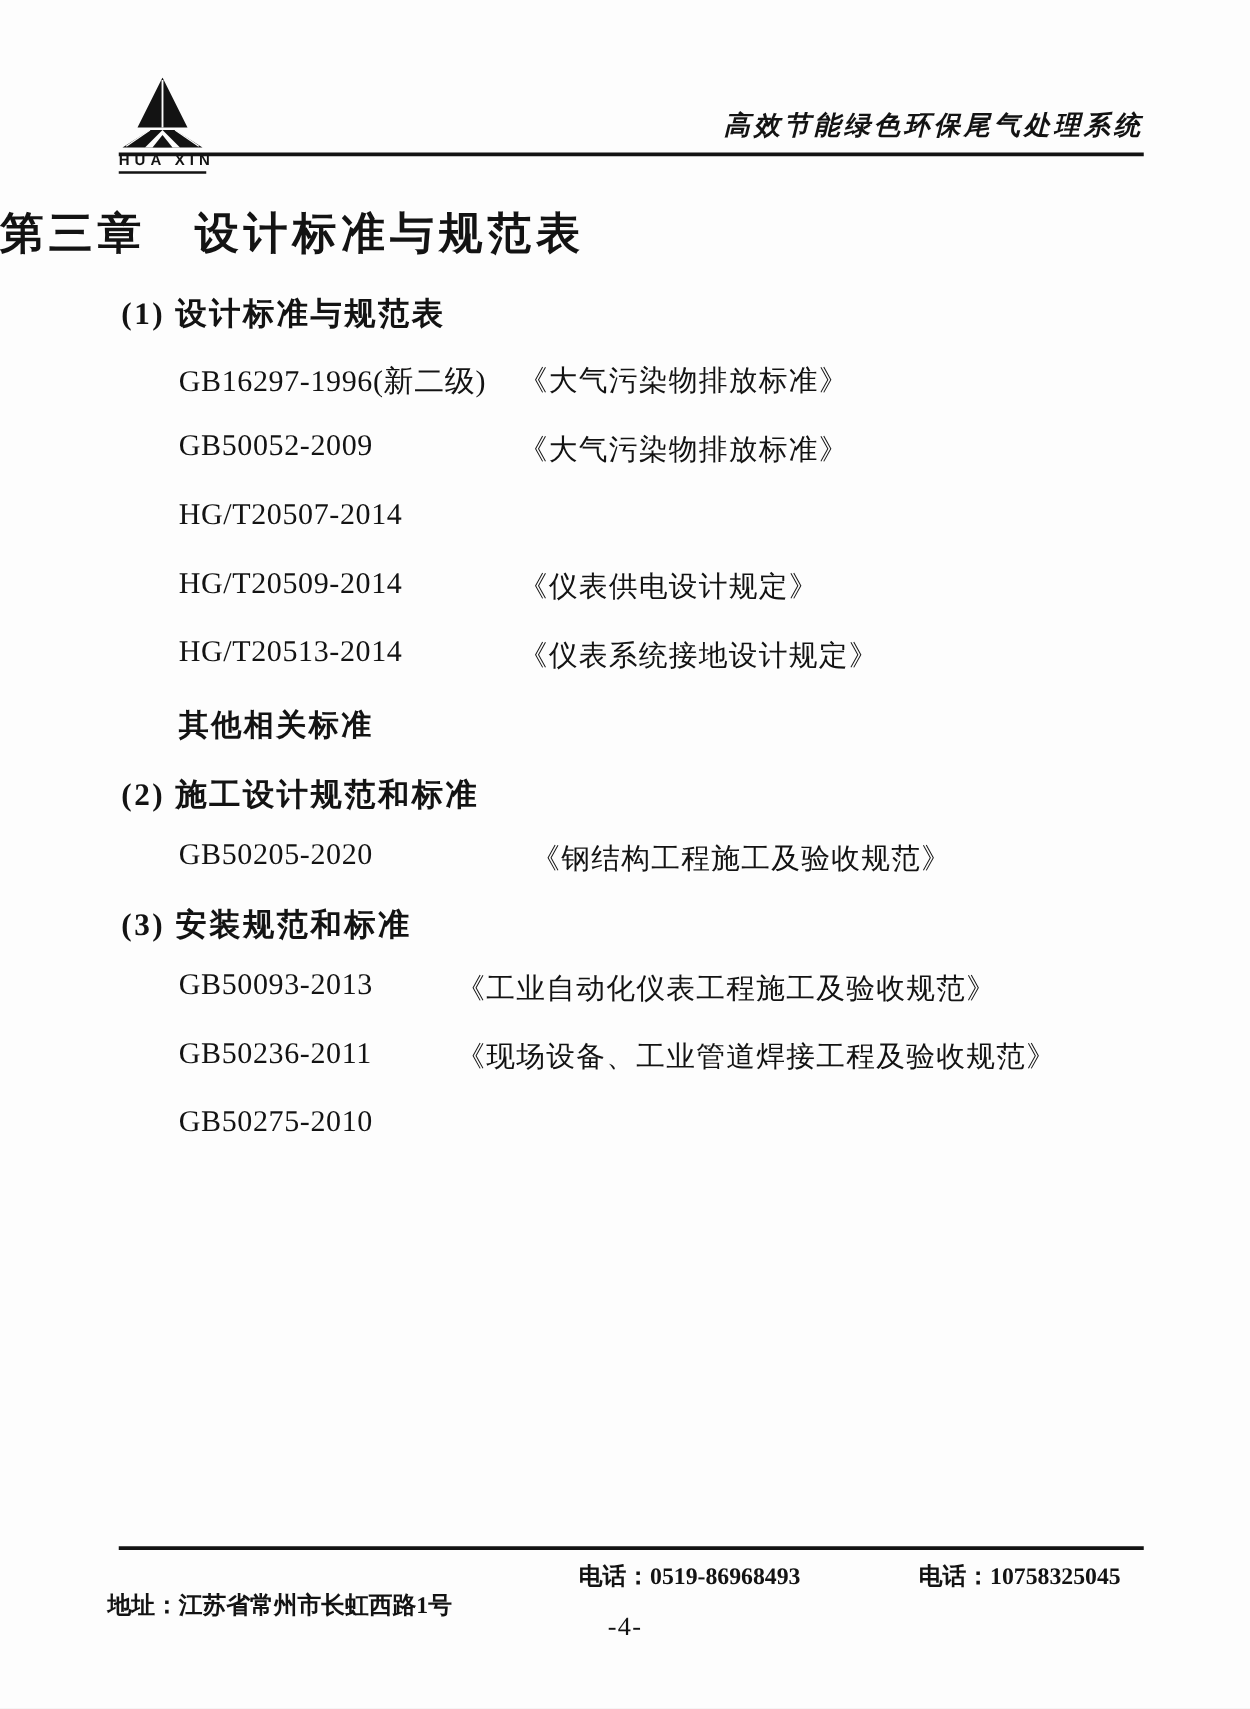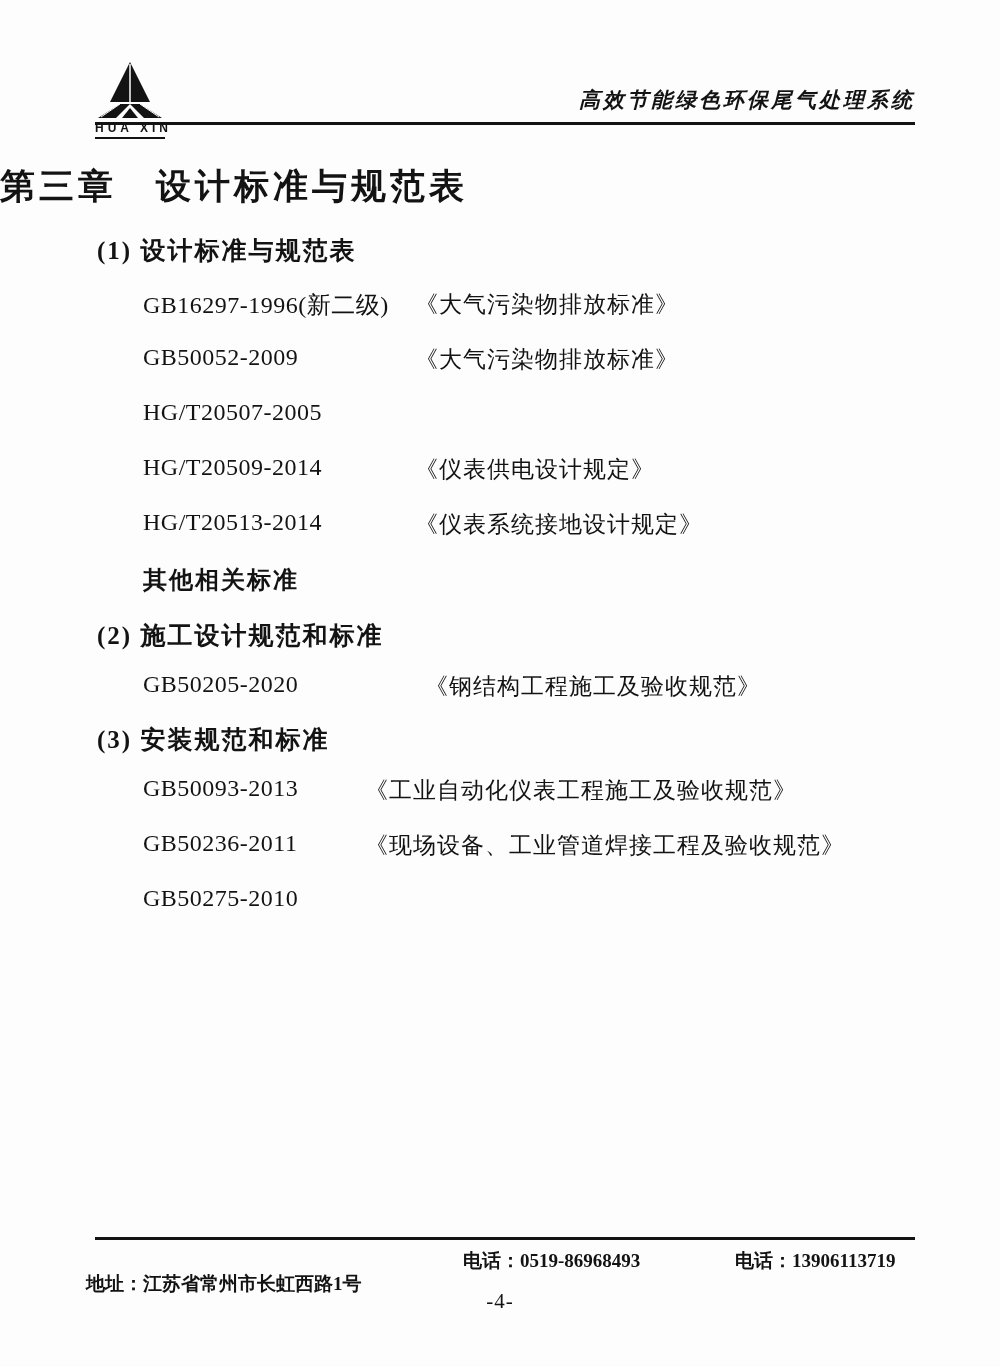--- a/index.html
+++ b/index.html
@@ -96,21 +96,21 @@
 
     <div class="line row sec1">
       <span class="code">GB16297-1996(新二级)</span>
       <span class="name">《大气污染物排放标准》</span>
     </div>
     <div class="line row sec1">
       <span class="code">GB50052-2009</span>
       <span class="name">《大气污染物排放标准》</span>
     </div>
     <div class="line row sec1">
-      <span class="code">HG/T20507-2005</span>
+      <span class="code">HG/T20507-2014</span>
     </div>
     <div class="line row sec1">
       <span class="code">HG/T20509-2014</span>
       <span class="name">《仪表供电设计规定》</span>
     </div>
     <div class="line row sec1">
       <span class="code">HG/T20513-2014</span>
       <span class="name">《仪表系统接地设计规定》</span>
     </div>
 
@@ -136,17 +136,17 @@
     <div class="line row sec3">
       <span class="code">GB50275-2010</span>
     </div>
 
   </main>
 
   <div class="footer-rule"></div>
   <div class="footer-line">
     <span class="footer-item f-address"><span>地址：</span><span>江苏省常州市长虹西路1号</span></span>
     <span class="footer-item f-phone1"><span>电话：</span><span>0519-86968493</span></span>
-    <span class="footer-item f-phone2"><span>电话：</span><span>13906113719</span></span>
+    <span class="footer-item f-phone2"><span>电话：</span><span>10758325045</span></span>
   </div>
   <div class="page-number">-4-</div>
 
 </div>
 
 </body></html>

